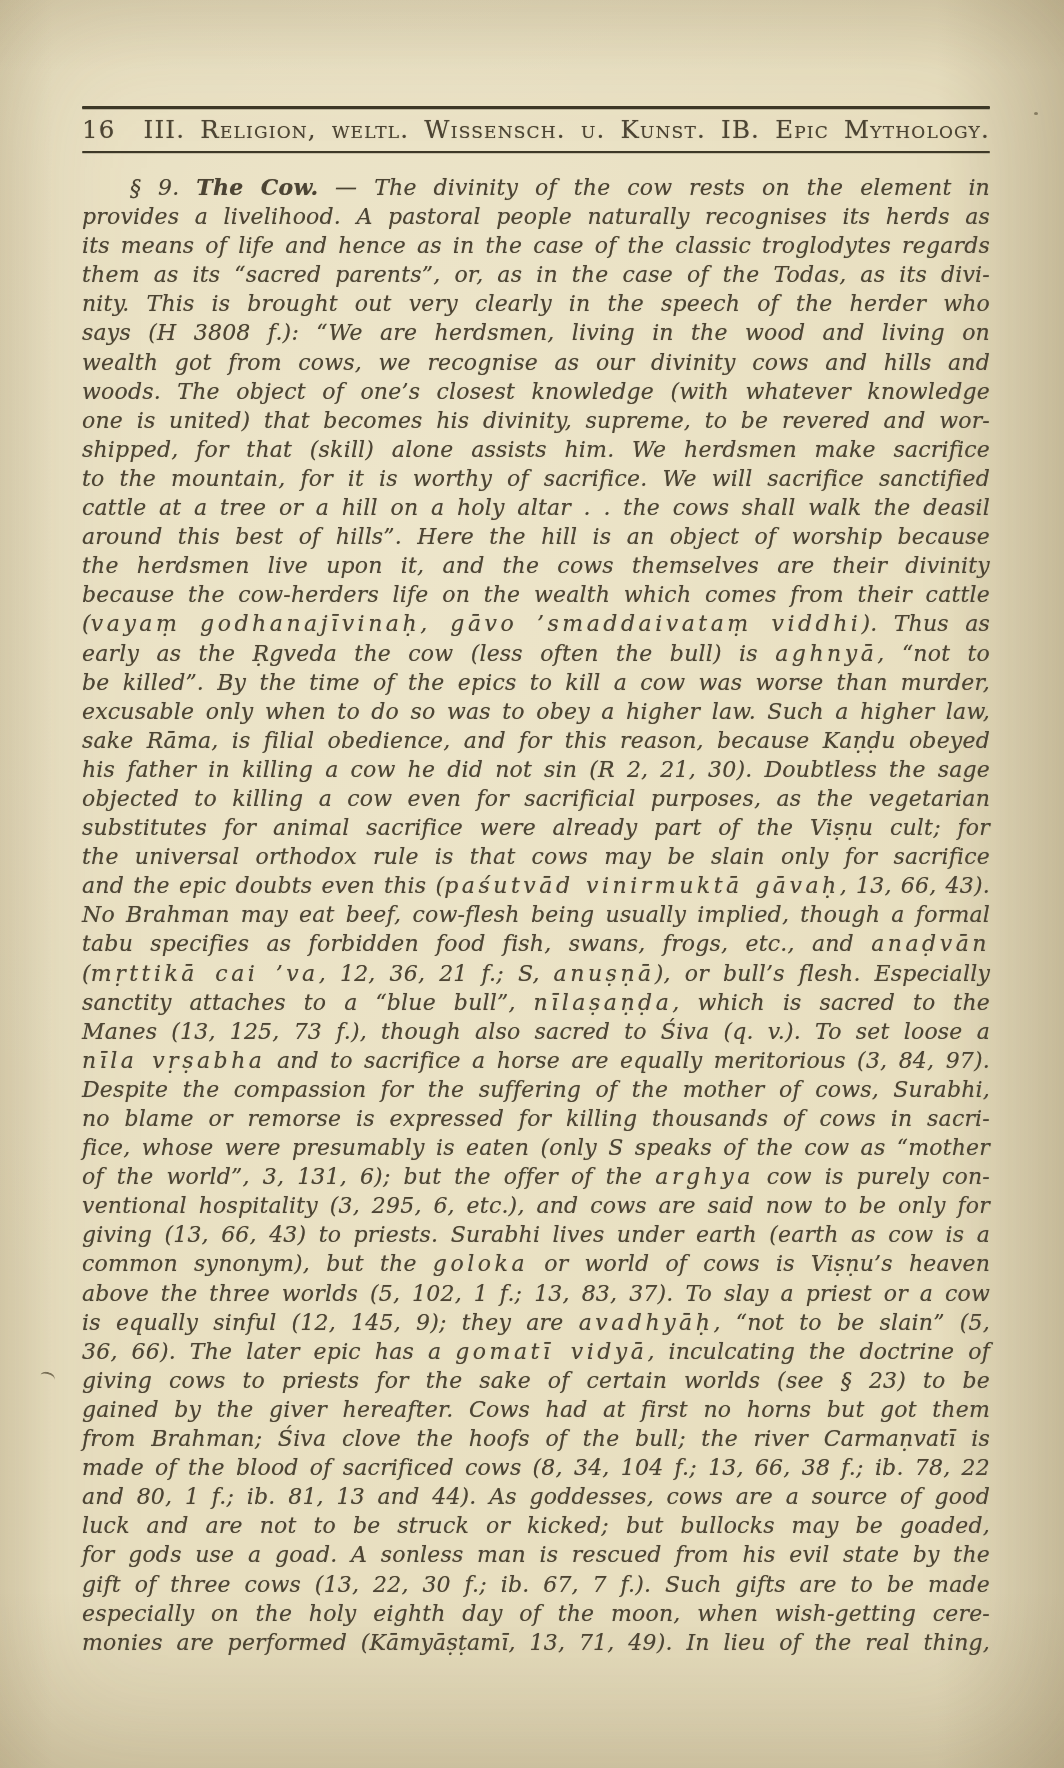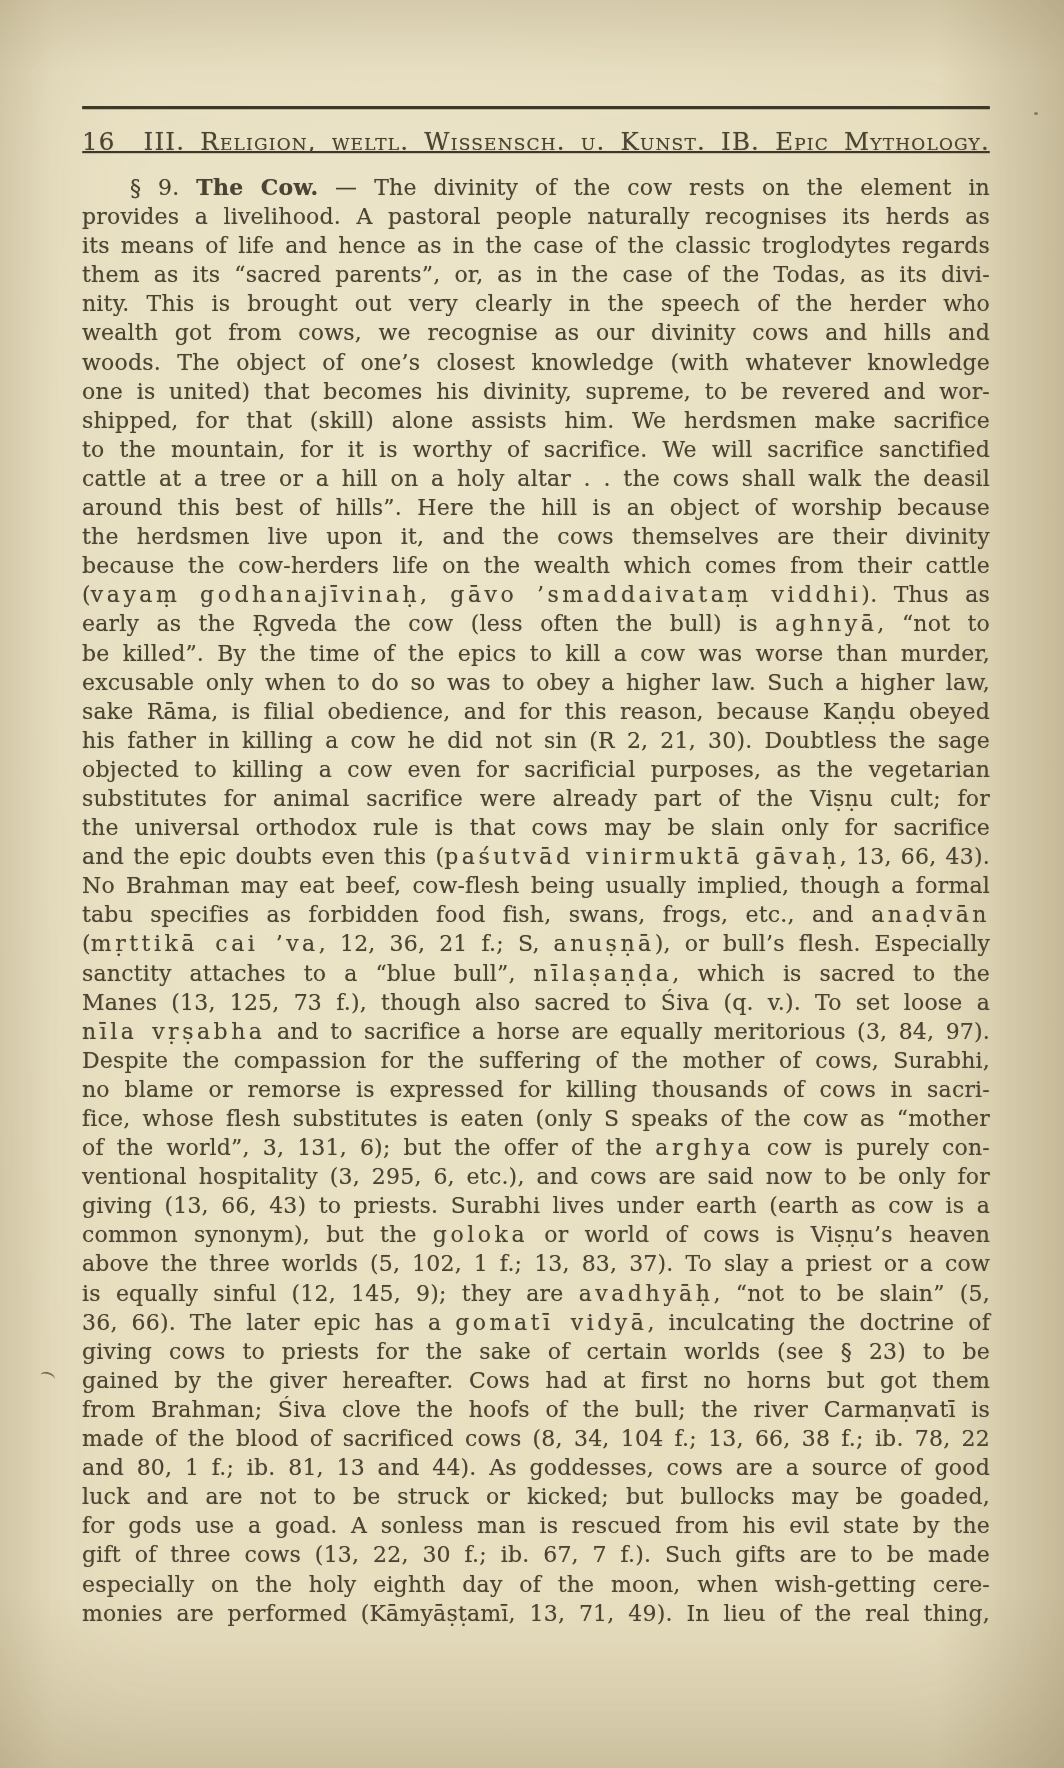--- a/index.html
+++ b/index.html
@@ -43,38 +43,38 @@
     letter-spacing: 1.2px;
     color: var(--ink, #4c4433);
     text-shadow: 0 0 0.8px rgba(76,68,51,0.55);
   }
   .page-number { flex: none; }
   .running-title {
     flex: 1;
     margin-left: 28px;
     text-align: justify;
     text-align-last: justify;
-    margin-top: 12px;
   }
   .text-block {
     position: absolute;
     left: 82px;
     width: 908px;
     top: 173px;
     font-size: 22px;
     line-height: 29.1px;
     letter-spacing: 0.2px;
     word-spacing: 1.5px;
     text-shadow: 0 0 0.7px rgba(76,68,51,0.5);
   }
   .line {
     text-align: justify;
     text-align-last: justify;
     white-space: normal;
     height: 29.1px;
+    font-style: italic;
   }
   .line:first-child { text-indent: 48px; }
   .b { font-weight: bold; }
   .sp { letter-spacing: 0.16em; }
   .margin-pen-mark {
     position: absolute;
     left: 40px;
     top: 1372px;
     width: 15px;
     height: 9px;
@@ -105,20 +105,21 @@
     </div>
     <div class="rule rule-bottom"></div>
   </div>
 
   <div class="text-block" id="text-block">
       <div class="line"><span>§ 9. </span><span class="b">The Cow.</span><span> — The divinity of the cow rests on the element in</span></div>
       <div class="line"><span>provides a livelihood. A pastoral people naturally recognises its herds as</span></div>
       <div class="line"><span>its means of life and hence as in the case of the classic troglodytes regards</span></div>
       <div class="line"><span>them as its “sacred parents”, or, as in the case of the Todas, as its divi-</span></div>
       <div class="line"><span>nity. This is brought out very clearly in the speech of the herder who</span></div>
+      <div class="line"><span>says (H 3808 f.): “We are herdsmen, living in the wood and living on</span></div>
       <div class="line"><span>wealth got from cows, we recognise as our divinity cows and hills and</span></div>
       <div class="line"><span>woods. The object of one’s closest knowledge (with whatever knowledge</span></div>
       <div class="line"><span>one is united) that becomes his divinity, supreme, to be revered and wor-</span></div>
       <div class="line"><span>shipped, for that (skill) alone assists him. We herdsmen make sacrifice</span></div>
       <div class="line"><span>to the mountain, for it is worthy of sacrifice. We will sacrifice sanctified</span></div>
       <div class="line"><span>cattle at a tree or a hill on a holy altar . . the cows shall walk the deasil</span></div>
       <div class="line"><span>around this best of hills”. Here the hill is an object of worship because</span></div>
       <div class="line"><span>the herdsmen live upon it, and the cows themselves are their divinity</span></div>
       <div class="line"><span>because the cow-herders life on the wealth which comes from their cattle</span></div>
       <div class="line"><span>(</span><span class="sp">vayaṃ godhanajīvinaḥ, gāvo ’smaddaivataṃ viddhi</span><span>). Thus as</span></div>
@@ -132,21 +133,21 @@
       <div class="line"><span>the universal orthodox rule is that cows may be slain only for sacrifice</span></div>
       <div class="line"><span>and the epic doubts even this (</span><span class="sp">paśutvād vinirmuktā gāvaḥ</span><span>, 13, 66, 43).</span></div>
       <div class="line"><span>No Brahman may eat beef, cow-flesh being usually implied, though a formal</span></div>
       <div class="line"><span>tabu specifies as forbidden food fish, swans, frogs, etc., and </span><span class="sp">anaḍvān</span></div>
       <div class="line"><span>(</span><span class="sp">mṛttikā cai ’va</span><span>, 12, 36, 21 f.; S, </span><span class="sp">anuṣṇā</span><span>), or bull’s flesh. Especially</span></div>
       <div class="line"><span>sanctity attaches to a “blue bull”, </span><span class="sp">nīlaṣaṇḍa</span><span>, which is sacred to the</span></div>
       <div class="line"><span>Manes (13, 125, 73 f.), though also sacred to Śiva (q. v.). To set loose a</span></div>
       <div class="line"><span class="sp">nīla vṛṣabha</span><span> and to sacrifice a horse are equally meritorious (3, 84, 97).</span></div>
       <div class="line"><span>Despite the compassion for the suffering of the mother of cows, Surabhi,</span></div>
       <div class="line"><span>no blame or remorse is expressed for killing thousands of cows in sacri-</span></div>
-      <div class="line"><span>fice, whose flesh substitutes is eaten (only S speaks of the cow as “mother</span></div>
+      <div class="line"><span>fice, whose were presumably is eaten (only S speaks of the cow as “mother</span></div>
       <div class="line"><span>of the world”, 3, 131, 6); but the offer of the </span><span class="sp">arghya</span><span> cow is purely con-</span></div>
       <div class="line"><span>ventional hospitality (3, 295, 6, etc.), and cows are said now to be only for</span></div>
       <div class="line"><span>giving (13, 66, 43) to priests. Surabhi lives under earth (earth as cow is a</span></div>
       <div class="line"><span>common synonym), but the </span><span class="sp">goloka</span><span> or world of cows is Viṣṇu’s heaven</span></div>
       <div class="line"><span>above the three worlds (5, 102, 1 f.; 13, 83, 37). To slay a priest or a cow</span></div>
       <div class="line"><span>is equally sinful (12, 145, 9); they are </span><span class="sp">avadhyāḥ</span><span>, “not to be slain” (5,</span></div>
       <div class="line"><span>36, 66). The later epic has a </span><span class="sp">gomatī vidyā</span><span>, inculcating the doctrine of</span></div>
       <div class="line"><span>giving cows to priests for the sake of certain worlds (see § 23) to be</span></div>
       <div class="line"><span>gained by the giver hereafter.  Cows had at first no horns but got them</span></div>
       <div class="line"><span>from Brahman; Śiva clove the hoofs of the bull; the river Carmaṇvatī is</span></div>

